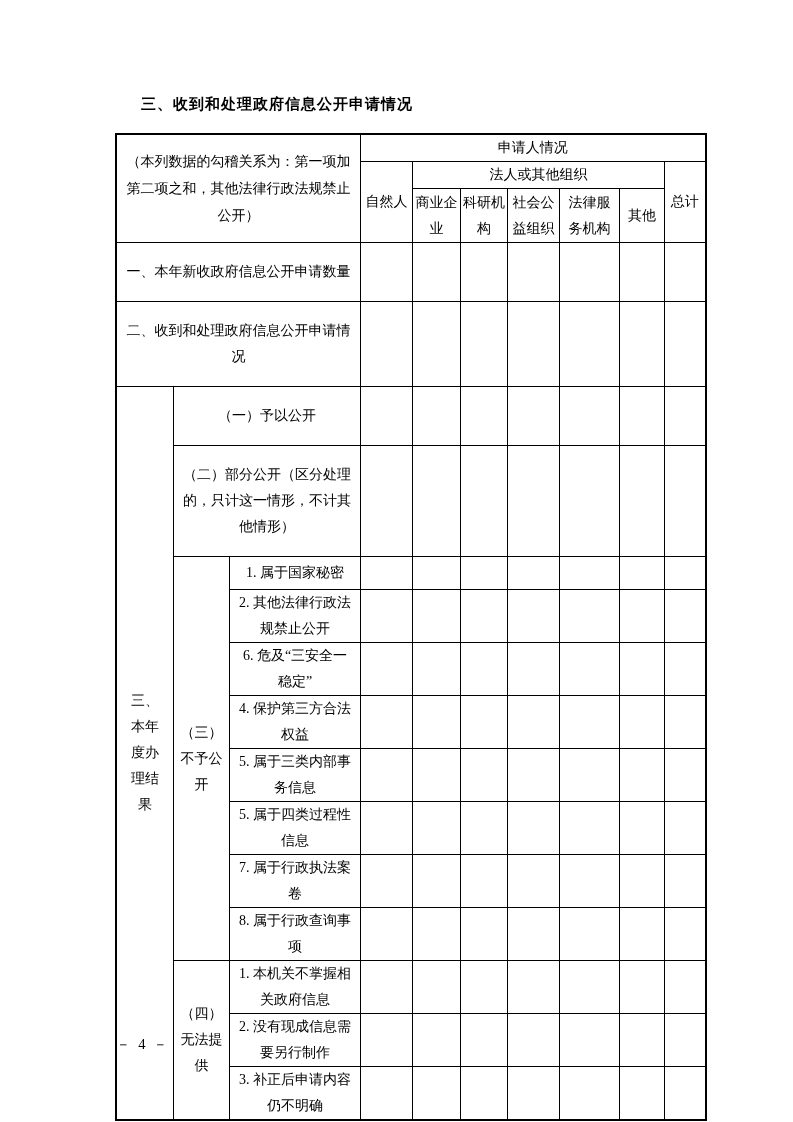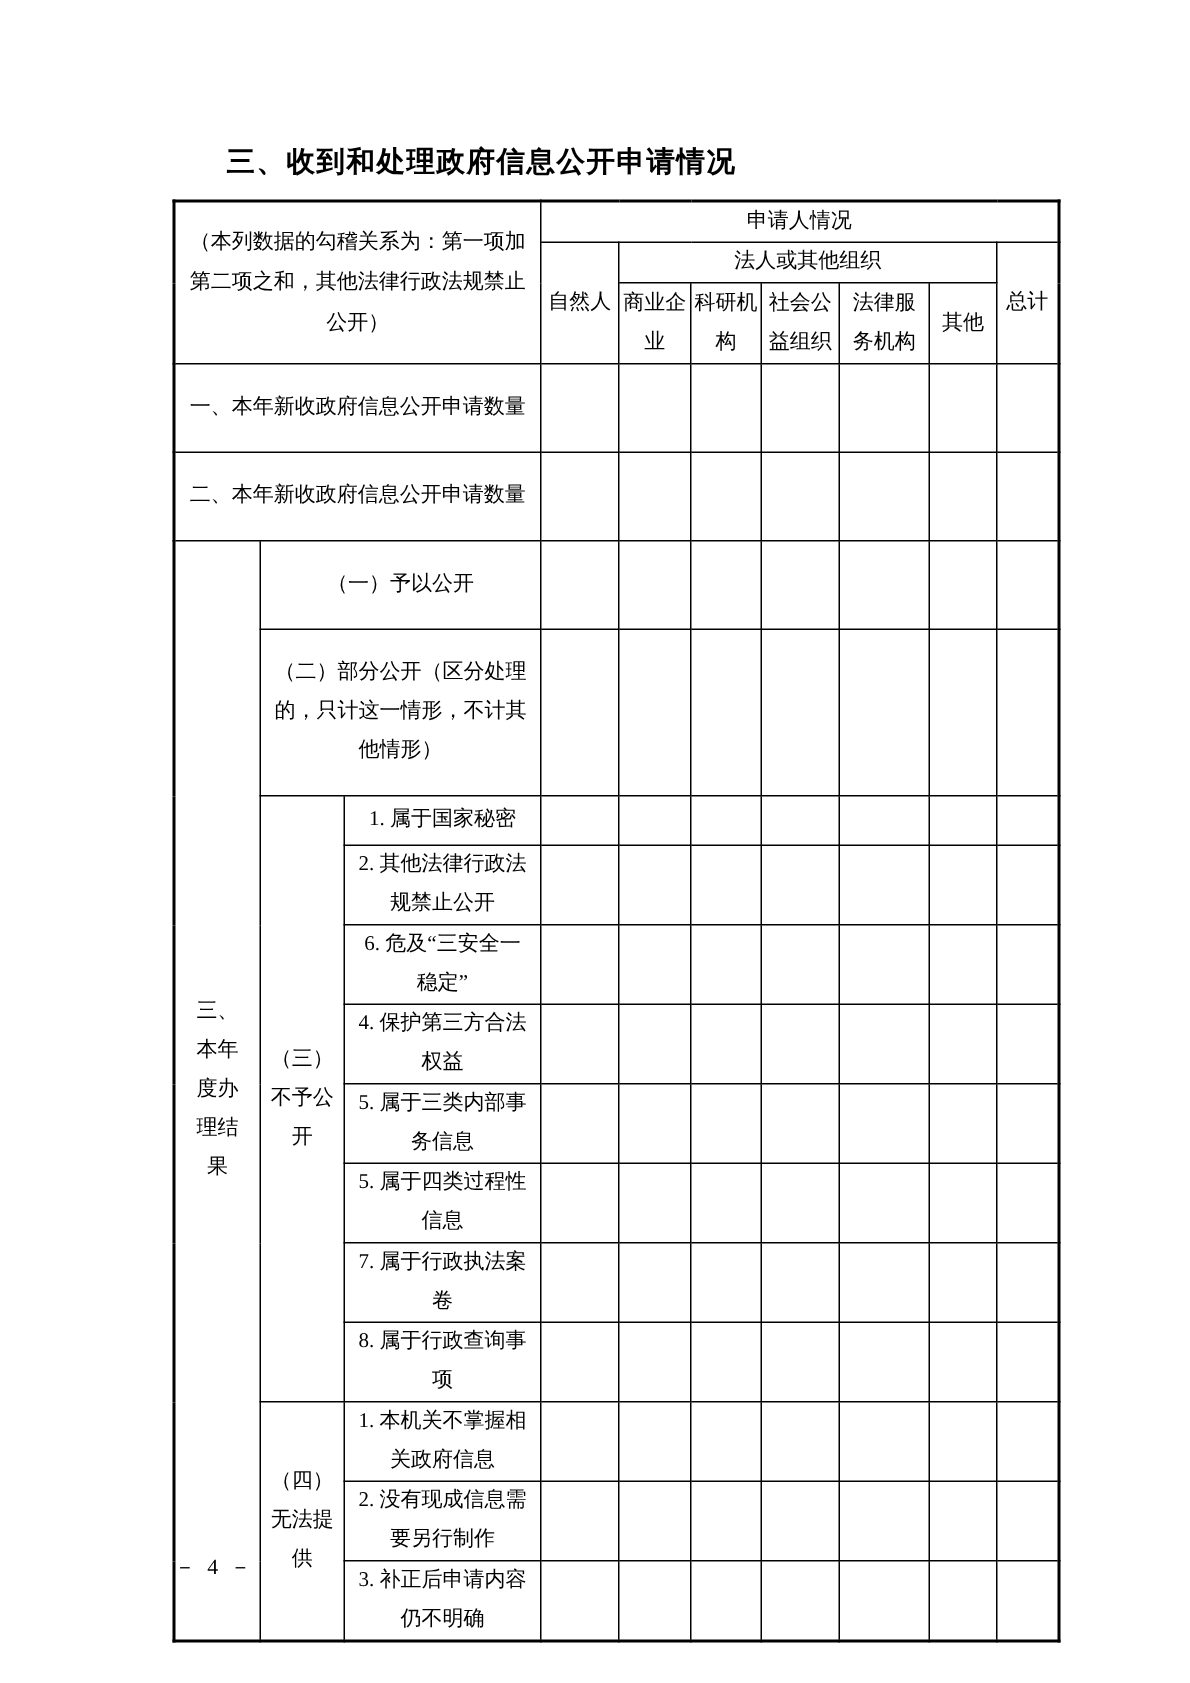--- a/index.html
+++ b/index.html
@@ -5,24 +5,24 @@
   html, body { margin: 0; padding: 0; }
   body {
     width: 793px; height: 1122px;
     background: #ffffff;
     position: relative;
     color: #000;
     font-family: "Liberation Serif", "DejaVu Serif", serif;
   }
   .title {
     position: absolute;
-    left: 151px; top: 95px;
+    left: 141px; top: 95px;
     font-family: "Liberation Sans", "DejaVu Sans", sans-serif;
     font-weight: bold;
-    font-size: 19px;
+    font-size: 15px;
     letter-spacing: 1px;
     white-space: nowrap;
   }
   table.grid {
     position: absolute;
     left: 115px; top: 133px;
     border-collapse: collapse;
     table-layout: fixed;
     border: 2px solid #000;
   }
@@ -89,21 +89,21 @@
         <td colspan="3" class="rowlab">一、本年新收政府信息公开申请数量</td>
       <td></td>
           <td></td>
           <td></td>
           <td></td>
           <td></td>
           <td></td>
           <td></td>
         </tr>
       <tr style="height:53px">
-        <td colspan="3" class="rowlab">二、本年新收政府信息公开申请数量</td>
+        <td colspan="3" class="rowlab">二、收到和处理政府信息公开申请情况</td>
       <td></td>
           <td></td>
           <td></td>
           <td></td>
           <td></td>
           <td></td>
           <td></td>
         </tr>
 
       <tr style="height:28px">

